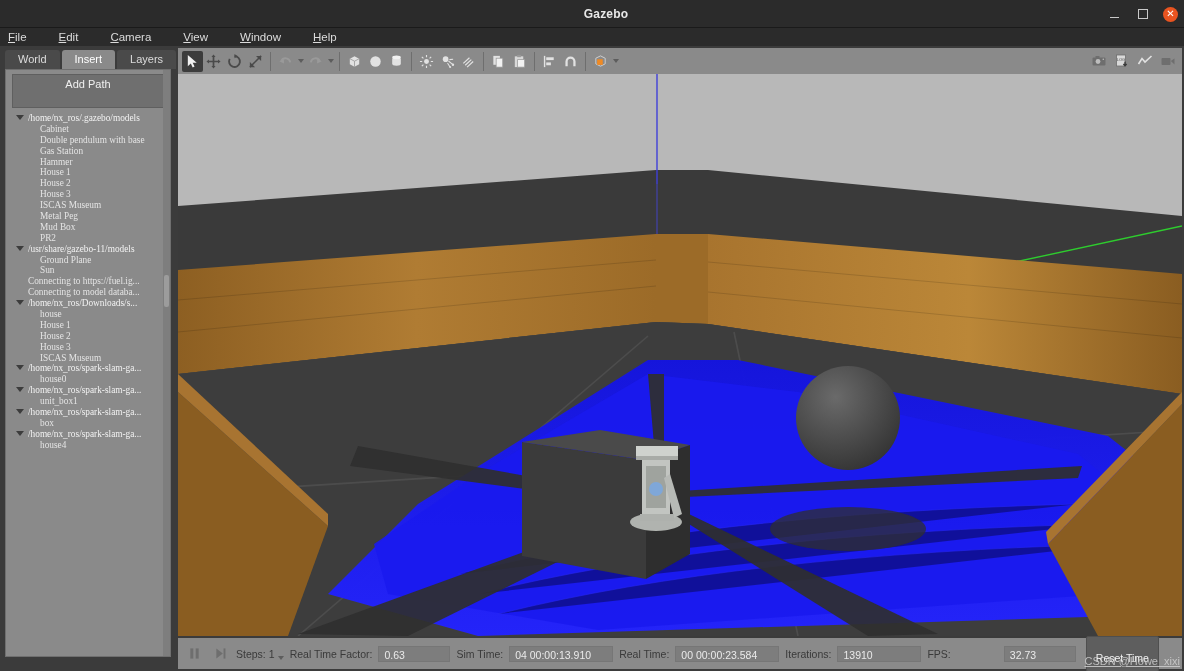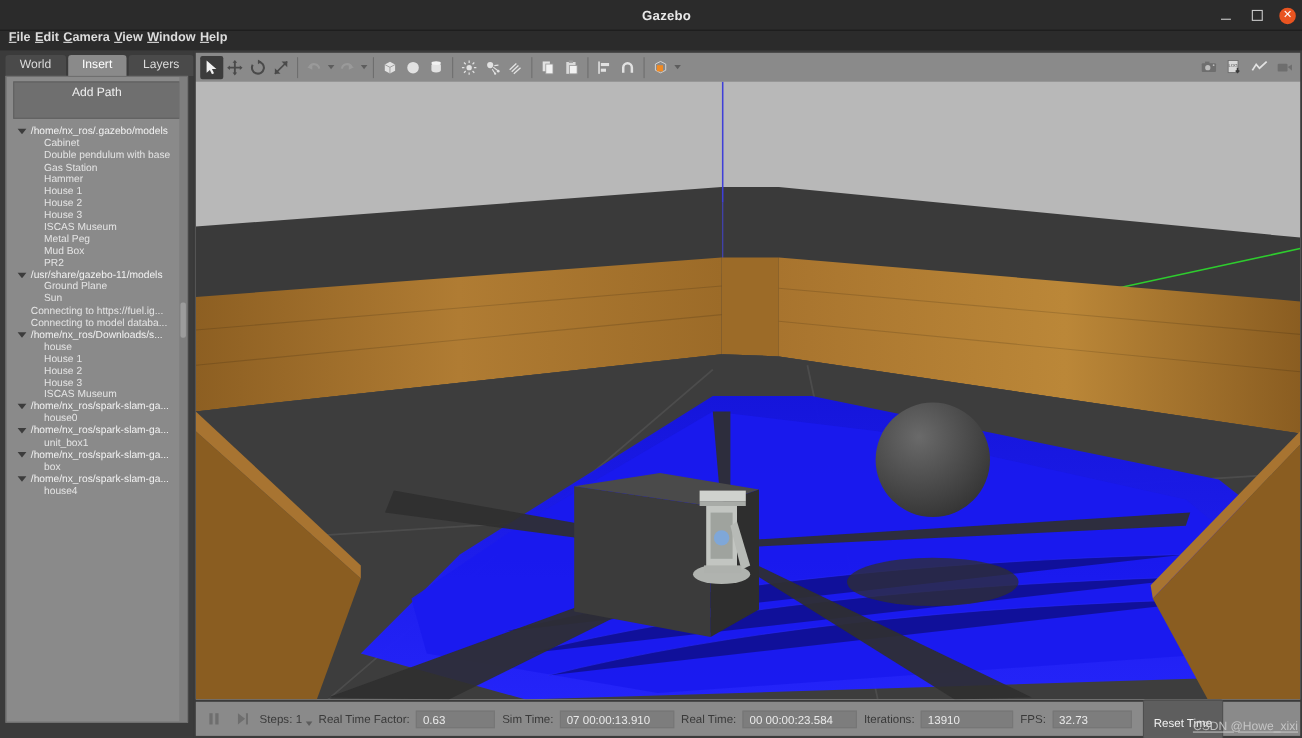--- a/index.html
+++ b/index.html
@@ -22,21 +22,21 @@
   .win-btn { width: 15px; height: 15px; display: flex; align-items: center; justify-content: center;
              color: #d6d6d6; font-size: 11px; line-height: 1; }
   .win-min::before { content: ""; display: block; width: 9px; height: 1px; background: #c9c9c9; margin-top: 7px; }
   .win-max::before { content: ""; display: block; width: 8px; height: 8px; border: 1px solid #c9c9c9; }
   .win-close { background: #e95420; border-radius: 50%; width: 15px; height: 15px; }
   .win-close span { color: #fff; font-size: 10px; line-height: 1; margin-top: -1px; }
 
   
   .menubar {
     position: absolute; top: 28px; left: 0; width: 1184px; height: 18px;
-    background: #2b2b2b; display: flex; align-items: flex-start; padding-left: 8px; gap: 4px; font-weight: bold;
+    background: #2b2b2b; display: flex; align-items: center; padding-left: 8px; gap: 32px;
   }
   .menu-item { color: #dcdcdc; font-size: 11.5px; cursor: default; }
   .menu-item .mn { text-decoration: underline; }
 
   
   .leftpanel {
     position: absolute; top: 46px; left: 0; width: 176px; height: 625px;
     background: #3b3b3b; padding: 4px 5px 0 5px;
   }
   .tabs { display: flex; gap: 2px; height: 19px; }
@@ -49,21 +49,21 @@
   .panel-body {
     position: relative; width: 166px; height: 588px; background: #8a8a8a;
     border: 1px solid #6f6f6f; overflow: hidden;
   }
   .add-path {
     margin: 4px 6px 2px 6px; height: 34px; line-height: 18px;
     background: #6f6f6f; color: #f0f0f0; font-size: 11px; text-align: center;
     border: 1px solid #5f5f5f;
   }
   .tree { padding: 3px 0 0 0; }
-  .tree-row { display: flex; align-items: flex-end; height: 10.9px; font-size: 9.3px; color: #e9e9e9; white-space: nowrap; }
+  .tree-row { display: flex; align-items: flex-start; height: 10.9px; font-size: 9.3px; color: #e9e9e9; white-space: nowrap; font-family: Liberation Serif, serif; }
   .tree-row.group { padding-left: 10px; color: #f2f2f2; }
   .tree-row.child { padding-left: 34px; color: #e4e4e4; }
   .tree-row.plain { padding-left: 22px; color: #e4e4e4; }
   .caret {
     width: 9px; height: 9px; margin-right: 3px; flex: 0 0 auto; position: relative;
   }
   .caret::before {
     content: ""; position: absolute; left: 0; top: 2px;
     border-left: 4.5px solid transparent; border-right: 4.5px solid transparent;
     border-top: 5px solid #3c3c3c;
@@ -110,21 +110,21 @@
   .sb-icon { width: 20px; height: 20px; display: flex; align-items: center; justify-content: center; flex: 0 0 auto; }
   .sb-label { color: #3a3a3a; font-size: 10.5px; white-space: nowrap; flex: 0 0 auto; }
   .sb-field {
     background: #7d7d7d; color: #eaeaea; font-size: 10.5px; height: 16px; line-height: 16px;
     padding: 0 5px; border: 1px solid #767676; white-space: nowrap; flex: 0 0 auto;
   }
   .sb-field.w-rtf { width: 72px; }
   .sb-field.w-sim { width: 104px; }
   .sb-field.w-real { width: 104px; }
   .sb-field.w-iter { width: 84px; }
-  .sb-field.w-fps { width: 72px; }
+  .sb-field.w-fps { width: 72px; margin-left: 47px; }
   .sb-steps { color: #3a3a3a; font-size: 10.5px; display: flex; align-items: flex-end; gap: 3px; flex: 0 0 auto; }
   .steps-caret { width: 0; height: 0; border-left: 3.5px solid transparent; border-right: 3.5px solid transparent; border-top: 4px solid #5d5d5d; }
   .reset-btn {
     background: #5e5e5e; color: #f2f2f2; font-size: 10.5px; height: 36px; line-height: 19px;
     padding: 12px 9px; border: 1px solid #4f4f4f; border-radius: 2px; flex: 0 0 auto; margin-left: 4px;
   }
   .watermark {
     position: absolute; right: 4px; bottom: 4px; color: #cfcfcf; font-size: 11px;
     opacity: .85; white-space: nowrap; text-decoration: underline;
   }
@@ -546,21 +546,21 @@
           </svg>
       </div>
       <div class="sb-steps">
         <span>Steps:</span>
         <span>1</span>
         <span class="steps-caret"></span>
       </div>
       <div class="sb-label">Real Time Factor:</div>
       <div class="sb-field w-rtf">0.63</div>
       <div class="sb-label">Sim Time:</div>
-      <div class="sb-field w-sim">07 00:00:13.910</div>
+      <div class="sb-field w-sim">04 00:00:13.910</div>
       <div class="sb-label">Real Time:</div>
       <div class="sb-field w-real">00 00:00:23.584</div>
       <div class="sb-label">Iterations:</div>
       <div class="sb-field w-iter">13910</div>
       <div class="sb-label">FPS:</div>
       <div class="sb-field w-fps">32.73</div>
       <div class="reset-btn">Reset Time</div>
     </div>
 
     <div class="watermark">CSDN @Howe_xixi</div>

